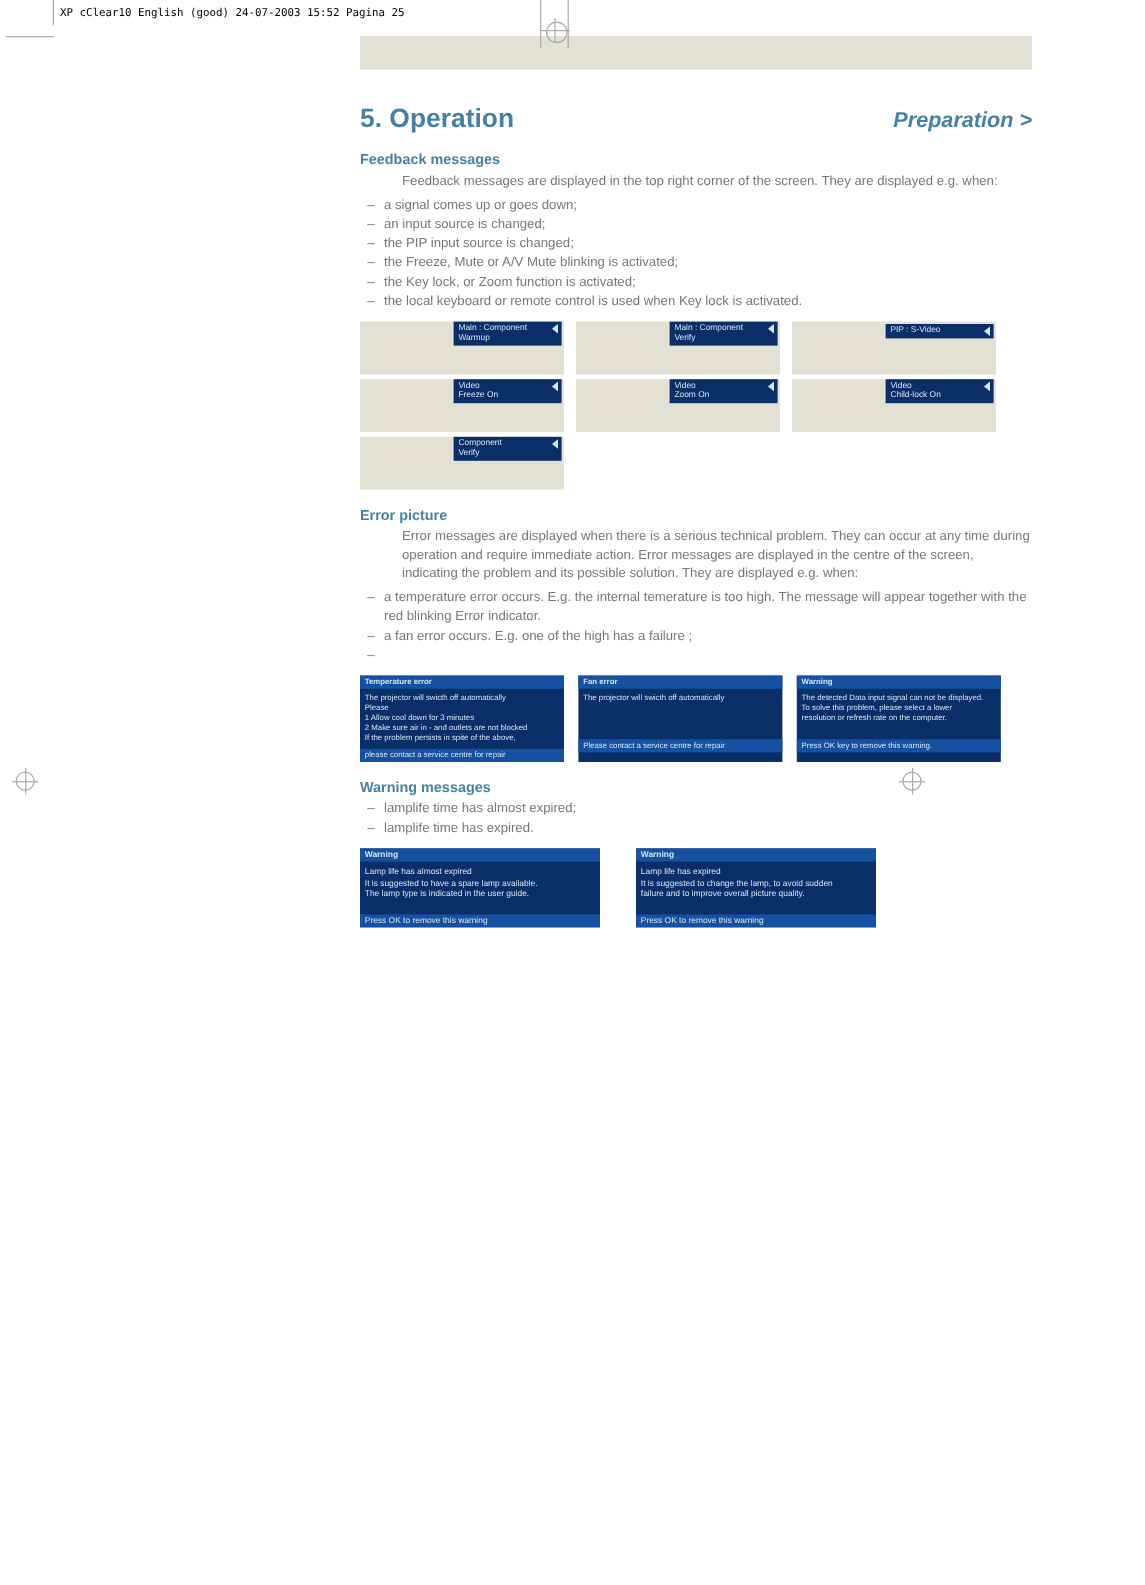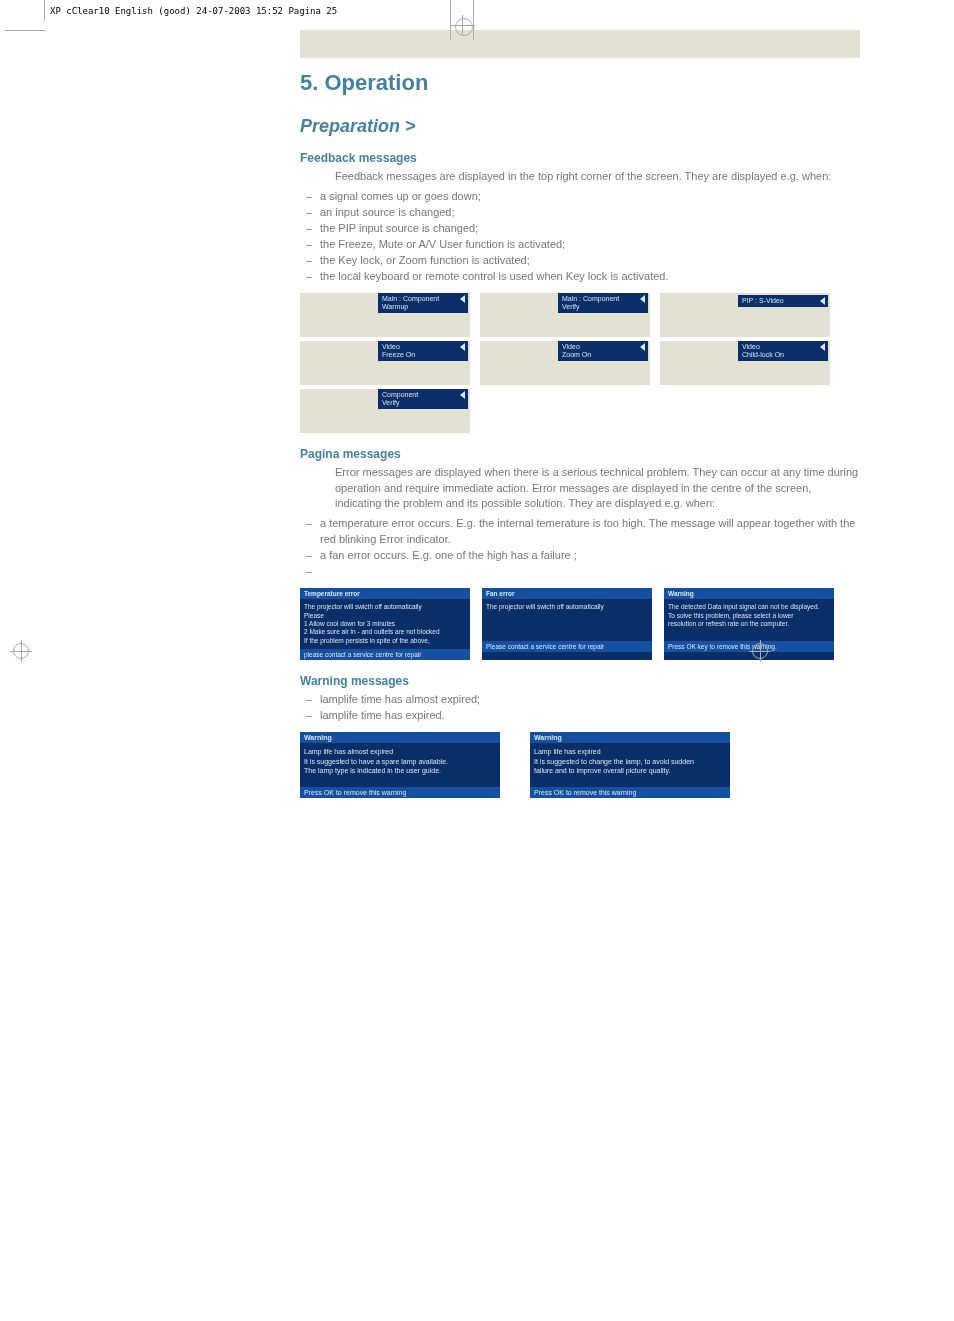--- a/index.html
+++ b/index.html
@@ -17,21 +17,21 @@
   .rm-circle { top:3px; left:3px; width:16px; height:16px; border:1px solid #aaa; border-radius:50%; }
   .rm-h { top:11px; left:0; width:22px; height:1px; background:#aaa; }
   .rm-v { top:0; left:11px; width:1px; height:22px; background:#aaa; }
   .crop-bottom { position: absolute; top: 1276px; left: 450px; width: 24px; height: 38px; }
   .crop-bottom .cross-h { position:absolute; top:19px; left:0; width:24px; height:1px; background:#aaa; }
   .crop-bottom .cross-v { position:absolute; top:8px; left:11px; width:1px; height:22px; background:#aaa; }
   .crop-bottom .circ { position:absolute; top:11px; left:4px; width:16px; height:16px; border:1px solid #aaa; border-radius:50%; }
   .page { position: relative; width: 781px; }
   .content { margin-left: 300px; width: 560px; padding-top: 30px; }
   .top-bar { height: 28px; background: #e3e1d3; margin-bottom: 12px; }
-  .header-row { display: flex; justify-content: space-between; align-items: baseline; margin-bottom: 14px; flex-direction: column; }
+  .header-row { display: flex; justify-content: space-between; align-items: baseline; margin-bottom: 14px; }
   .h1 { font-size: 22px; font-weight: bold; color: #4582a1; }
   .h1r { font-size: 18px; font-weight: bold; font-style: italic; color: #4582a1; margin-top: 20px; }
   .sect-title { font-size: 12px; font-weight: bold; color: #4582a1; margin-bottom: 4px; }
   .body-text { font-size: 11px; color: #777; line-height: 1.45; margin-bottom: 4px; padding-left: 35px; }
   .bullet-list { margin-left: 6px; margin-bottom: 8px; }
   .bullet-row { display: flex; font-size: 11px; color: #777; line-height: 1.45; }
   .bullet-dash { width: 14px; flex-shrink: 0; }
   .osd-grid { margin: 6px 0 14px 0; }
   .osd-row { display: flex; gap: 10px; margin-bottom: 4px; }
   .osd-tile { position: relative; width: 170px; height: 44px; background: #e3e1d3; }
@@ -97,21 +97,21 @@
       <div class="bullet-row">
           <span class="bullet-dash">–</span>
           <span>an input source is changed;</span>
         </div>
       <div class="bullet-row">
           <span class="bullet-dash">–</span>
           <span>the PIP input source is changed;</span>
         </div>
       <div class="bullet-row">
           <span class="bullet-dash">–</span>
-          <span>the Freeze, Mute or A/V User function is activated;</span>
+          <span>the Freeze, Mute or A/V Mute blinking is activated;</span>
         </div>
       <div class="bullet-row">
           <span class="bullet-dash">–</span>
           <span>the Key lock, or Zoom function is activated;</span>
         </div>
       <div class="bullet-row">
           <span class="bullet-dash">–</span>
           <span>the local keyboard or remote control is used when Key lock is activated.</span>
         </div>
     </div>
@@ -166,21 +166,21 @@
         <div class="osd-tile">
             <div class="osd-tag dual">
               <span class="arrow"></span>
               <div>Component</div>
               <div>Verify</div>
             </div>
           </div>
       </div>
     </div>
 
-    <div class="sect-title">Pagina messages</div>
+    <div class="sect-title">Error picture</div>
     <div class="body-text">Error messages are displayed when there is a serious technical problem. They can occur at any time during operation and require immediate action. Error messages are displayed in the centre of the screen, indicating the problem and its possible solution. They are displayed e.g. when:</div>
     <div class="bullet-list">
       <div class="bullet-row">
           <span class="bullet-dash">–</span>
           <span>a temperature error occurs. E.g. the internal temerature is too high. The message will appear together with the red blinking Error indicator.</span>
         </div>
       <div class="bullet-row">
           <span class="bullet-dash">–</span>
           <span>a fan error occurs. E.g. one of the high has a failure ;</span>
         </div>

